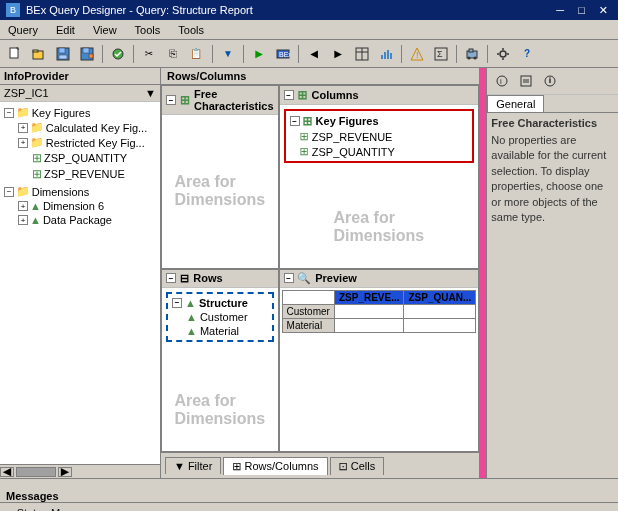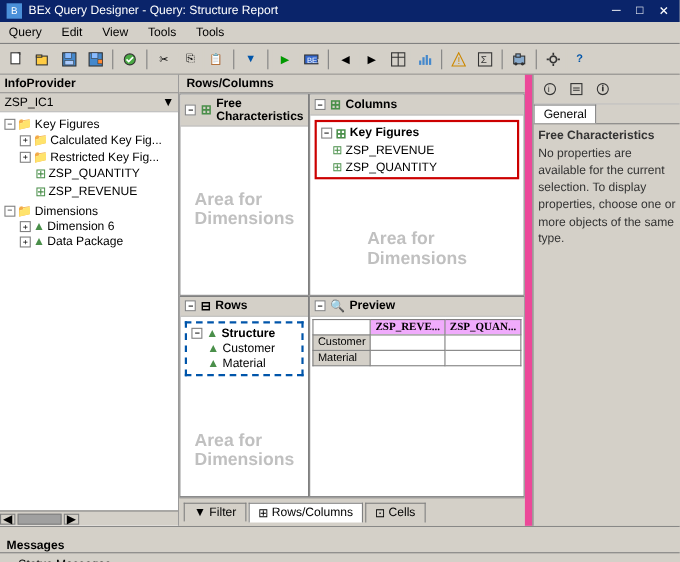--- a/index.html
+++ b/index.html
@@ -59,21 +59,21 @@
     .messages-bar { background: #d4d0c8; border-top: 1px solid #808080; height: 24px; display: flex; align-items: flex-end; padding: 0 6px; }
 
     
     .status-bar { background: #d4d0c8; border-top: 1px solid #808080; height: 20px; display: flex; align-items: center; padding: 0 6px; }
 
     .header-expand { width: 10px; height: 10px; border: 1px solid #808080; background: #fff; display: inline-flex; align-items: center; justify-content: center; font-size: 8px; cursor: pointer; flex-shrink: 0; }
 
     
     .preview-table { font-size: 10px; border-collapse: collapse; width: 100%; }
     .preview-table td, .preview-table th { border: 1px solid #808080; padding: 1px 4px; white-space: nowrap; background: #fff; }
-    .preview-table th { background: #f0abfc; font-family: Liberation Serif, serif; }
+    .preview-table th { background: #1d4ed8; }
     .preview-table .row-header { background: #d4d0c8; font-weight: normal; }
 
     
     .structure-box { border: 2px dashed #0055aa; padding: 2px; margin: 2px; }
     .structure-header { display: flex; align-items: center; gap: 3px; padding: 1px 2px; font-weight: bold; }
     .structure-item { display: flex; align-items: center; gap: 3px; padding: 1px 2px 1px 16px; }
 
     
     .column-box { border: 2px solid #cc0000; padding: 2px; margin: 2px; }
     .column-header { display: flex; align-items: center; gap: 3px; padding: 1px 2px; font-weight: bold; }

